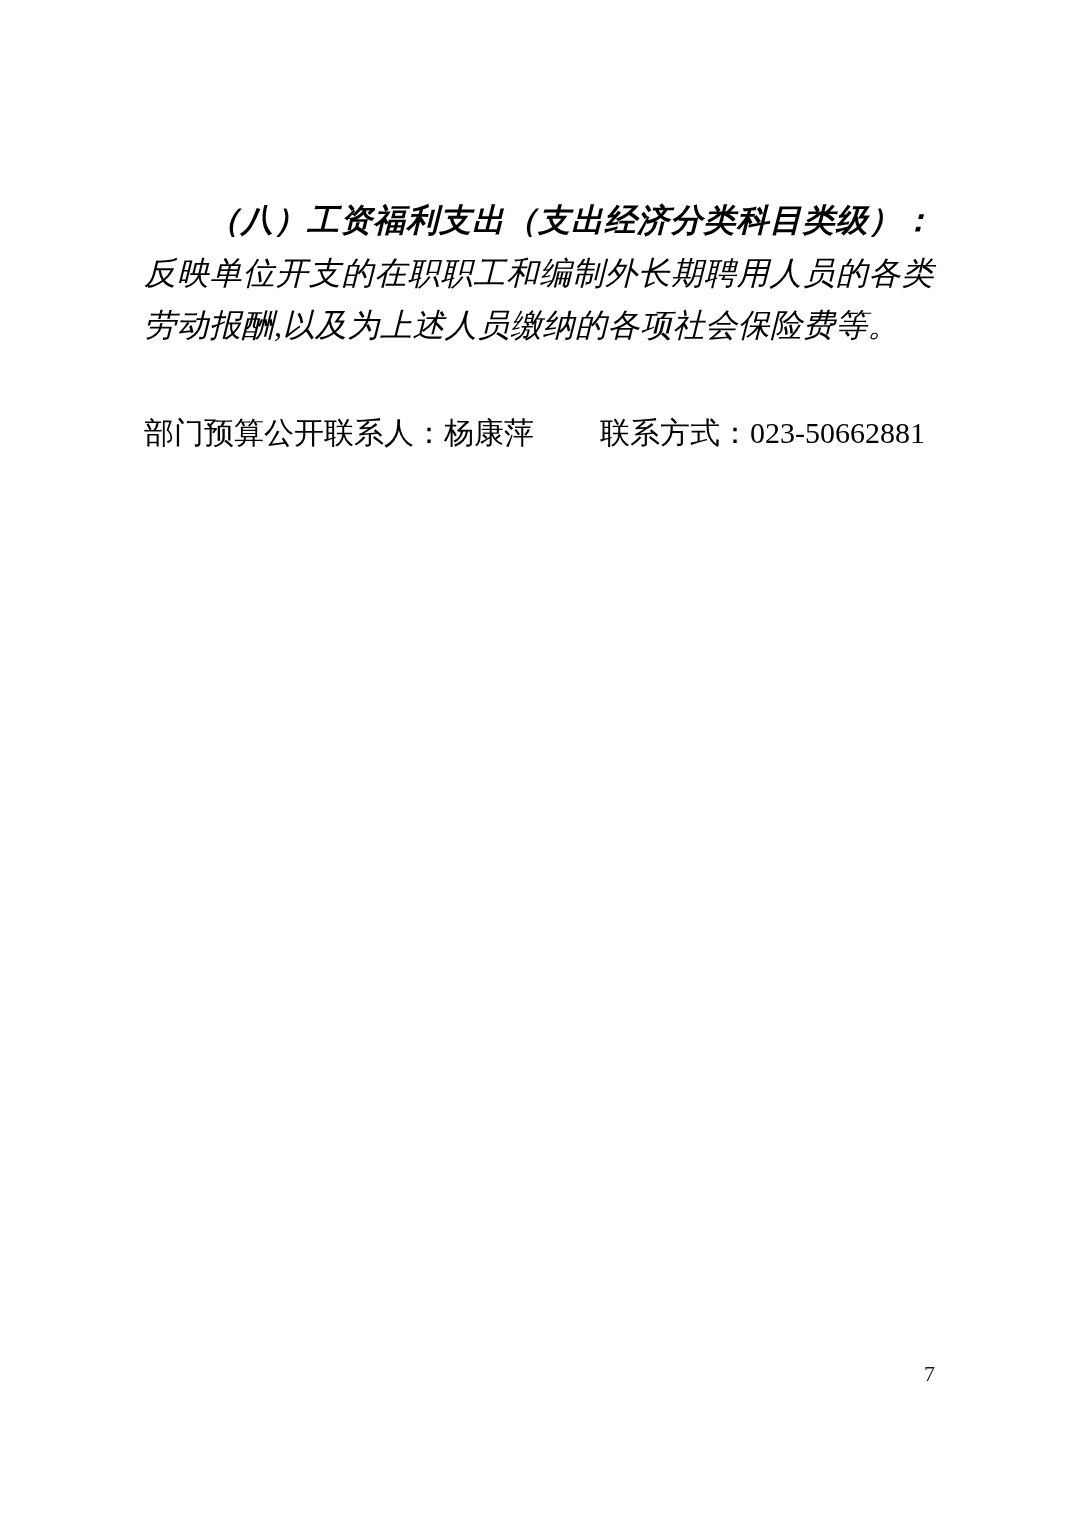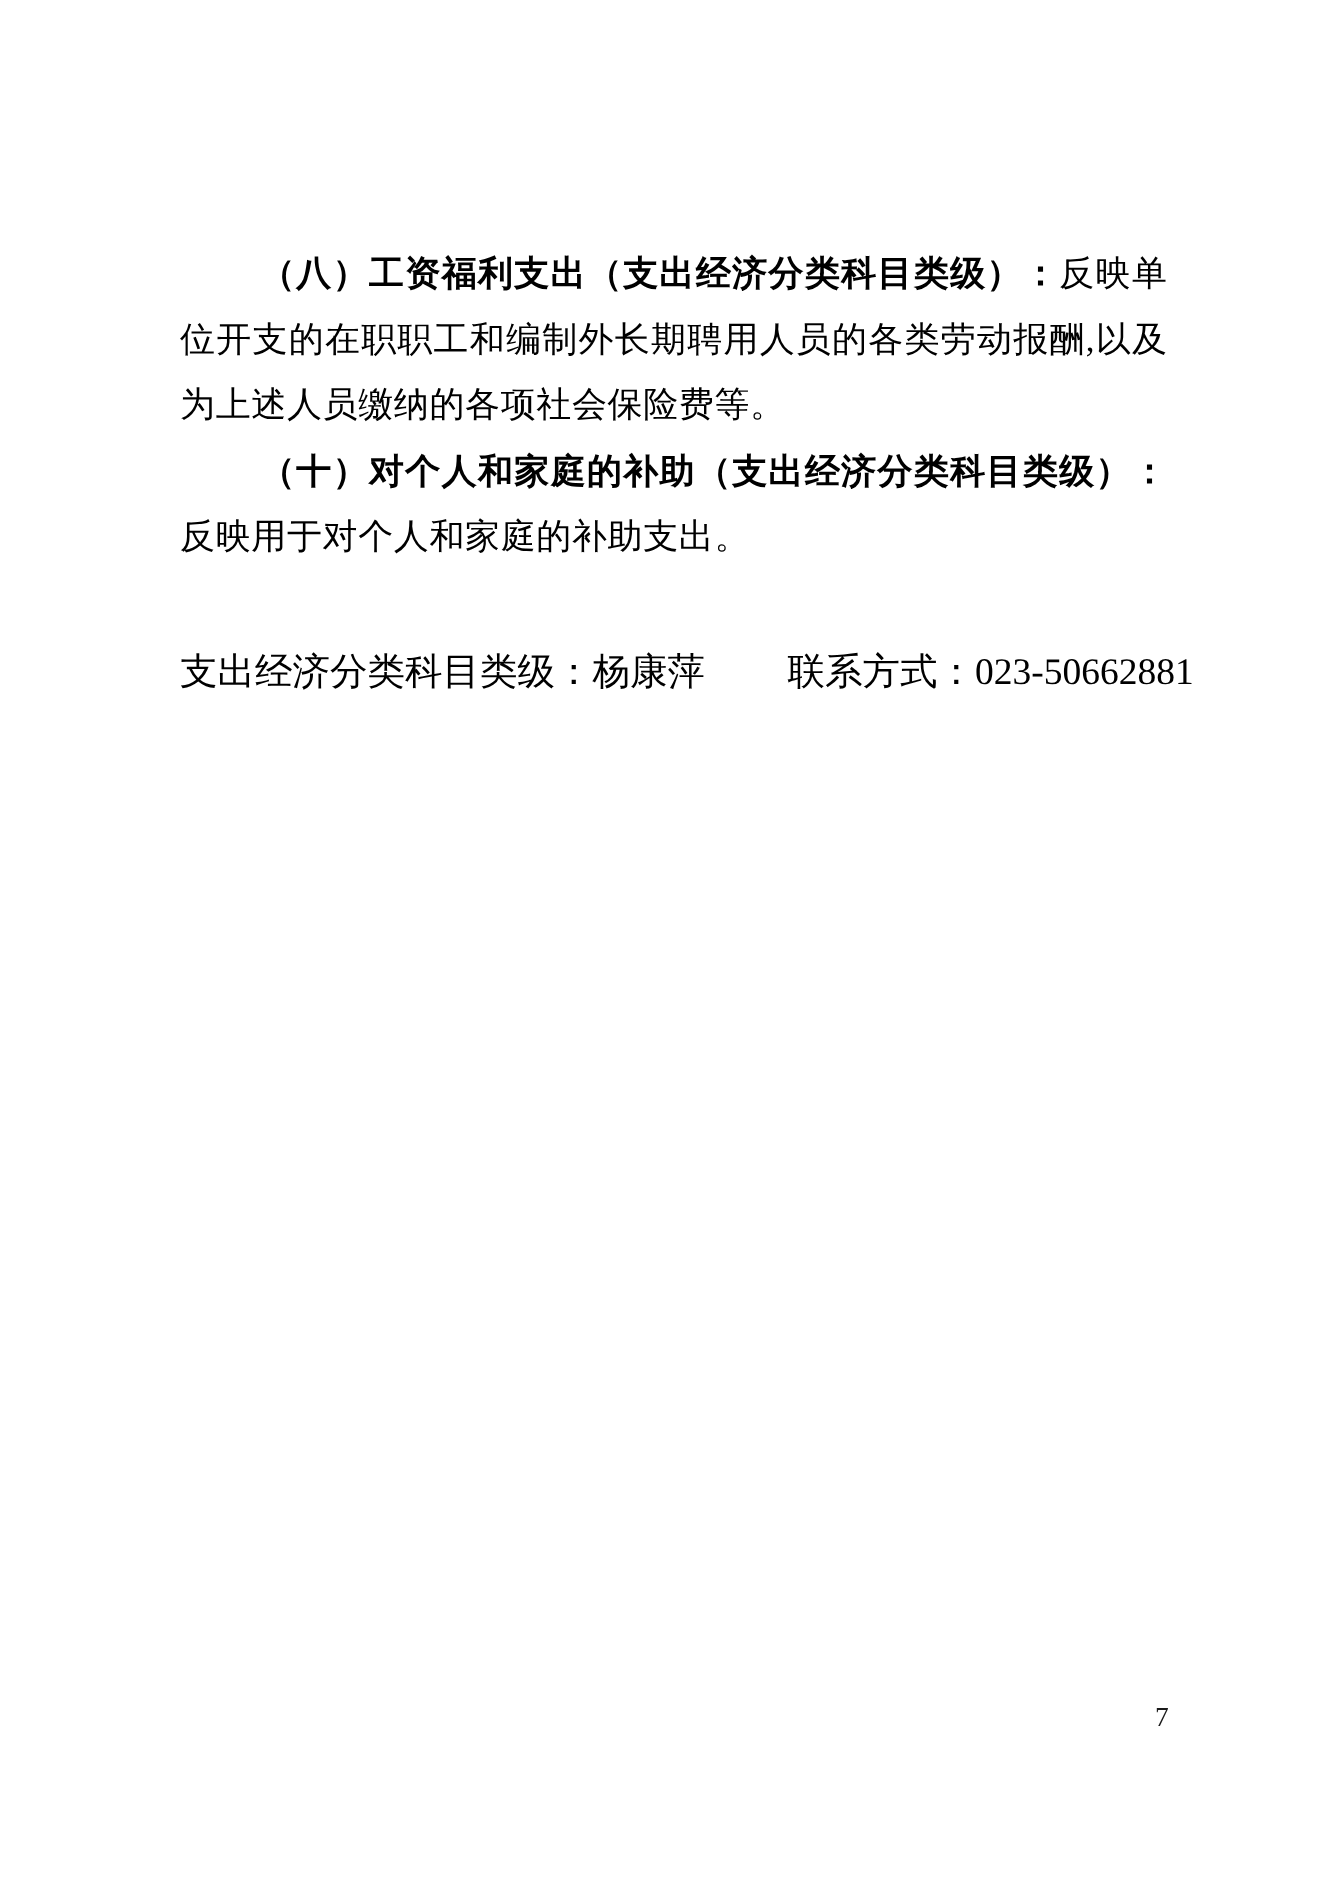--- a/index.html
+++ b/index.html
@@ -18,27 +18,28 @@
     overflow: hidden;
   }
   .content {
     position: absolute;
     left: 144px;
     top: 194px;
     width: 790px;
   }
   .para {
     margin: 0;
-    font-size: 28px;
+    font-size: 32px;
     line-height: 52.5px;
     text-align: justify;
     text-justify: inter-character;
     text-indent: 64px;
     word-break: break-all;
     letter-spacing: 0.5px;
+    font-style: italic;
   }
   .para .lead {
     font-weight: bold;
   }
   .contact-line {
     margin: 55px 0 0 0;
     font-size: 30px;
     line-height: 52px;
     white-space: nowrap;
   }
@@ -58,21 +59,20 @@
 </head>
 <body>
 
 <div class="page">
 
   <div class="content">
 
     <p class="para"><span class="lead">（八）工资福利支出（支出经济分类科目类级）：</span><span class="body-text">反映单位开支的在职职工和编制外长期聘用人员的各类劳动报酬,以及为上述人员缴纳的各项社会保险费等。</span></p>
 
 
-    <p class="para"><span class="lead">（十）对个人和家庭的补助（支出经济分类科目类级）：</span><span class="body-text">反映用于对个人和家庭的补助支出。</span></p>
 
-    <p class="contact-line"><span>支出经济分类科目类级：</span><span>杨康萍</span><span class="contact-spacer"></span><span>联系方式：</span><span>023-50662881</span></p>
+    <p class="contact-line"><span>部门预算公开联系人：</span><span>杨康萍</span><span class="contact-spacer"></span><span>联系方式：</span><span>023-50662881</span></p>
 
   </div>
 
   <div class="page-number">7</div>
 
 </div>
 
 </body></html>

